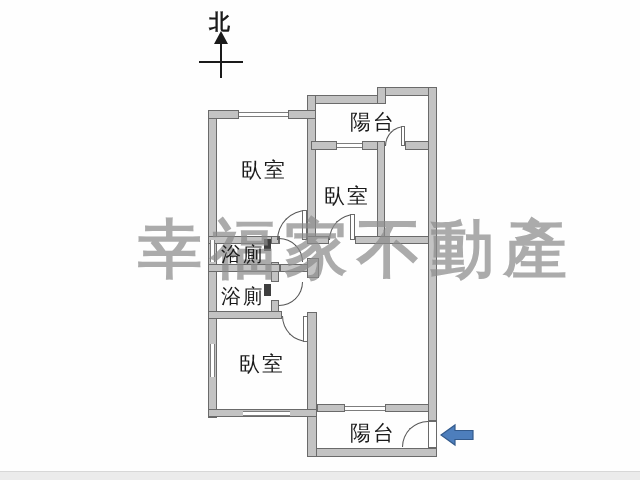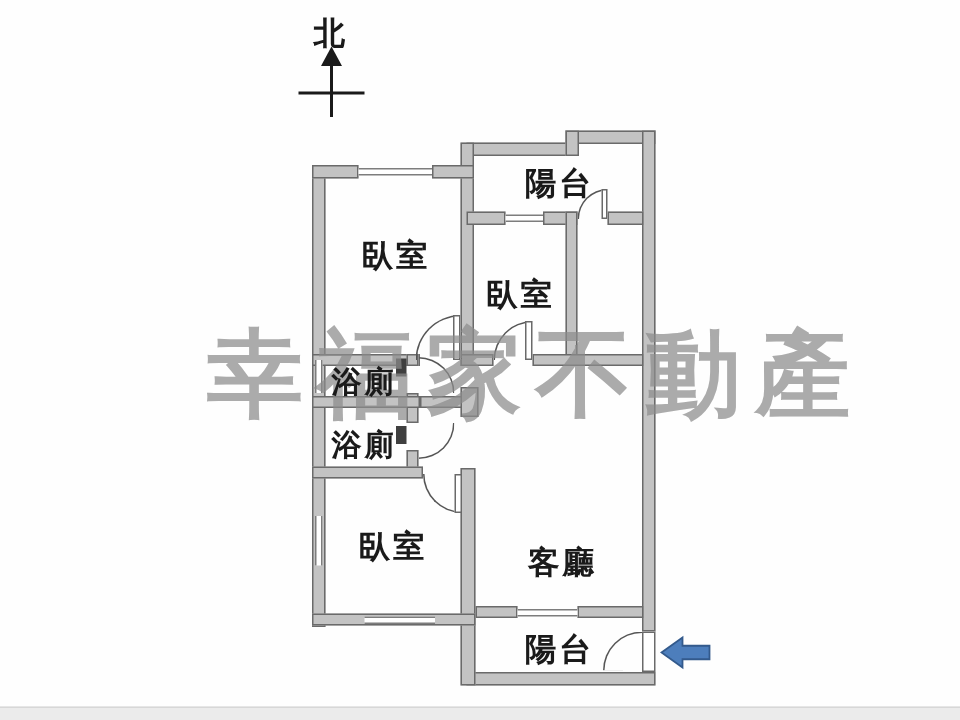--- a/index.html
+++ b/index.html
@@ -11,21 +11,21 @@
   .wall{position:absolute;background:#c3c3c3;border:1px solid #6a6a6a;box-sizing:border-box;z-index:2;}
   .winh{position:absolute;height:5px;background:#ffffff;border-top:1px solid #7d7d7d;border-bottom:1px solid #7d7d7d;box-sizing:border-box;z-index:3;}
   .winv{position:absolute;width:5px;background:#ffffff;border-left:1px solid #7d7d7d;border-right:1px solid #7d7d7d;box-sizing:border-box;z-index:3;}
   .arc{position:absolute;box-sizing:border-box;z-index:2;background:transparent;}
   .arc.tl{border-top:1px solid #555;border-left:1px solid #555;border-top-left-radius:100%;}
   .arc.tr{border-top:1px solid #555;border-right:1px solid #555;border-top-right-radius:100%;}
   .arc.bl{border-bottom:1px solid #555;border-left:1px solid #555;border-bottom-left-radius:100%;}
   .arc.br{border-bottom:1px solid #555;border-right:1px solid #555;border-bottom-right-radius:100%;}
   .leaf{position:absolute;background:#ffffff;border:1px solid #6a6a6a;box-sizing:border-box;z-index:3;}
   .jamb{position:absolute;background:#3f3f3f;z-index:3;}
-  .room-label{position:absolute;z-index:6;font-size:21px;font-weight:700;letter-spacing:2px;white-space:nowrap;}
+  .room-label{position:absolute;z-index:6;font-size:21px;font-weight:400;letter-spacing:2px;white-space:nowrap;}
   .room-label.vert{white-space:normal;letter-spacing:0;line-height:1.45;}
   .watermark{
     position:absolute;left:138px;top:206px;z-index:5;
     font-size:64px;font-weight:700;letter-spacing:9px;color:#8c8c8c;opacity:.72;white-space:nowrap;
   }
   .north-label{position:absolute;left:209px;top:8px;font-size:21px;font-weight:700;z-index:6;}
   .n-line-v{position:absolute;left:220px;top:42px;width:2px;height:36px;background:#1a1a1a;z-index:6;}
   .n-line-h{position:absolute;left:199px;top:61px;width:44px;height:2px;background:#1a1a1a;z-index:6;}
   .n-head{position:absolute;left:214px;top:31px;width:0;height:0;z-index:6;
     border-left:7px solid transparent;border-right:7px solid transparent;border-bottom:13px solid #1a1a1a;}
@@ -109,21 +109,20 @@
   <div class="leaf" style="left:428px;top:421px;width:9px;height:27px;"></div>
 
   <div class="watermark">幸福家不動產</div>
 
   <div class="room-label" style="left:241px;top:156px;">臥室</div>
   <div class="room-label" style="left:350px;top:108px;">陽台</div>
   <div class="room-label" style="left:324px;top:182px;">臥室</div>
   <div class="room-label" style="left:221px;top:241px;font-size:20px;">浴廁</div>
   <div class="room-label" style="left:221px;top:283px;font-size:20px;">浴廁</div>
   <div class="room-label" style="left:239px;top:350px;">臥室</div>
-  <div class="room-label" style="left:352px;top:361px;">客廳</div>
   <div class="room-label" style="left:350px;top:419px;">陽台</div>
 
   <svg class="entrance-arrow" width="34" height="24" viewBox="0 0 34 24">
     <polygon points="1,12 15,2 15,7.5 33,7.5 33,16.5 15,16.5 15,22" stroke-width="1.2" stroke="#335a8c" fill="#4d7ebc"></polygon>
   </svg>
 
   <div class="bottom-strip"></div>
 </div>
 
 </body></html>

